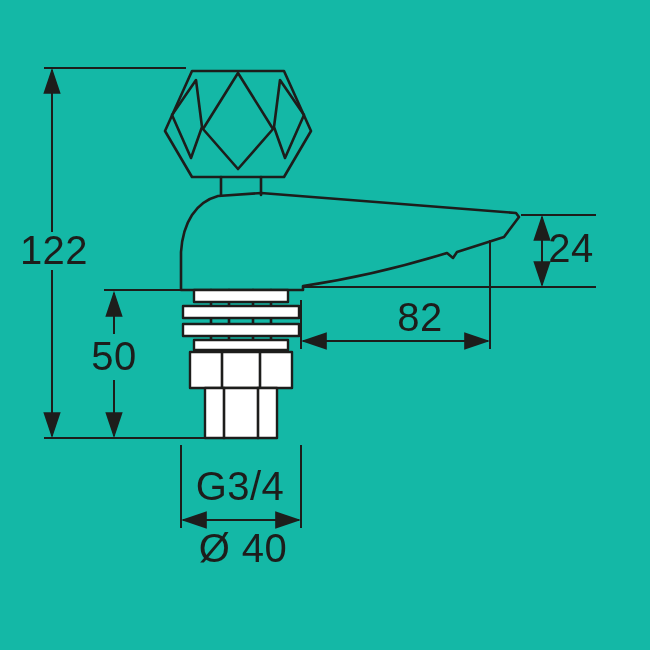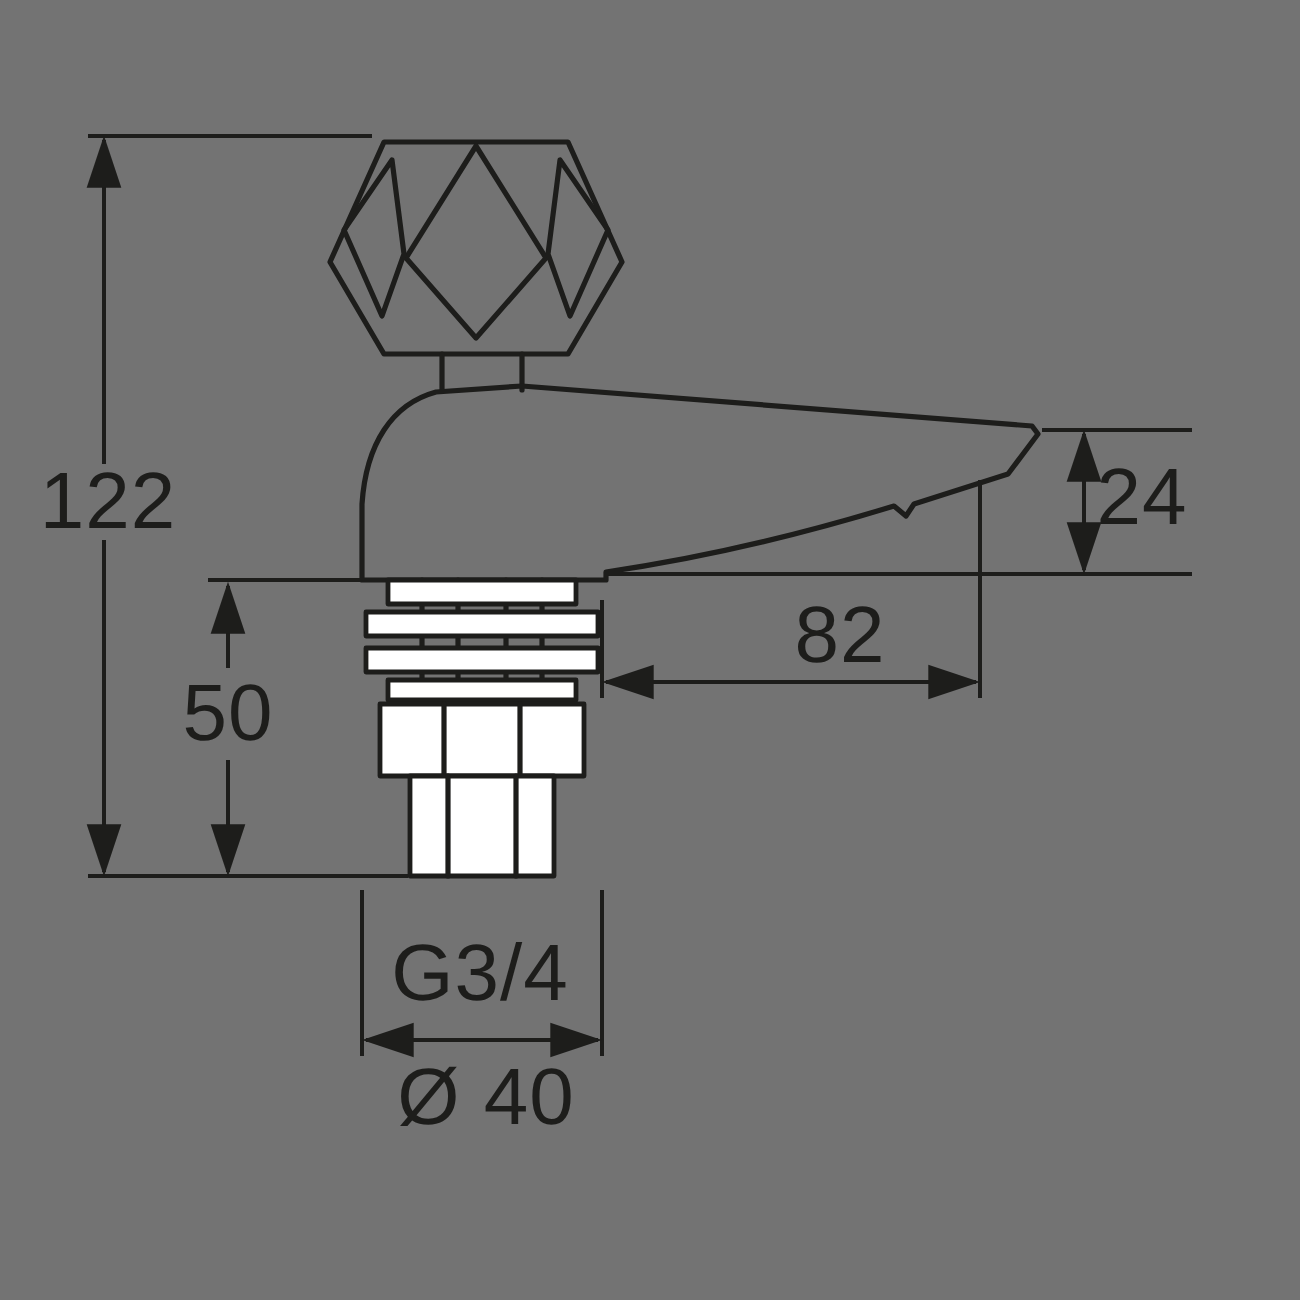--- a/index.html
+++ b/index.html
@@ -3,21 +3,21 @@
 <meta charset="utf-8">
 <style>
   html, body {
     margin: 0;
     padding: 0;
     background: #ffffff;
   }
   .canvas {
     width: 650px;
     height: 650px;
-    background: #737373;
+    background: #14b8a6;
     position: relative;
     overflow: hidden;
   }
   svg {
     display: block;
   }
   .draw {
     fill: none;
     stroke: #1d1d1b;
     stroke-width: 2.6;

